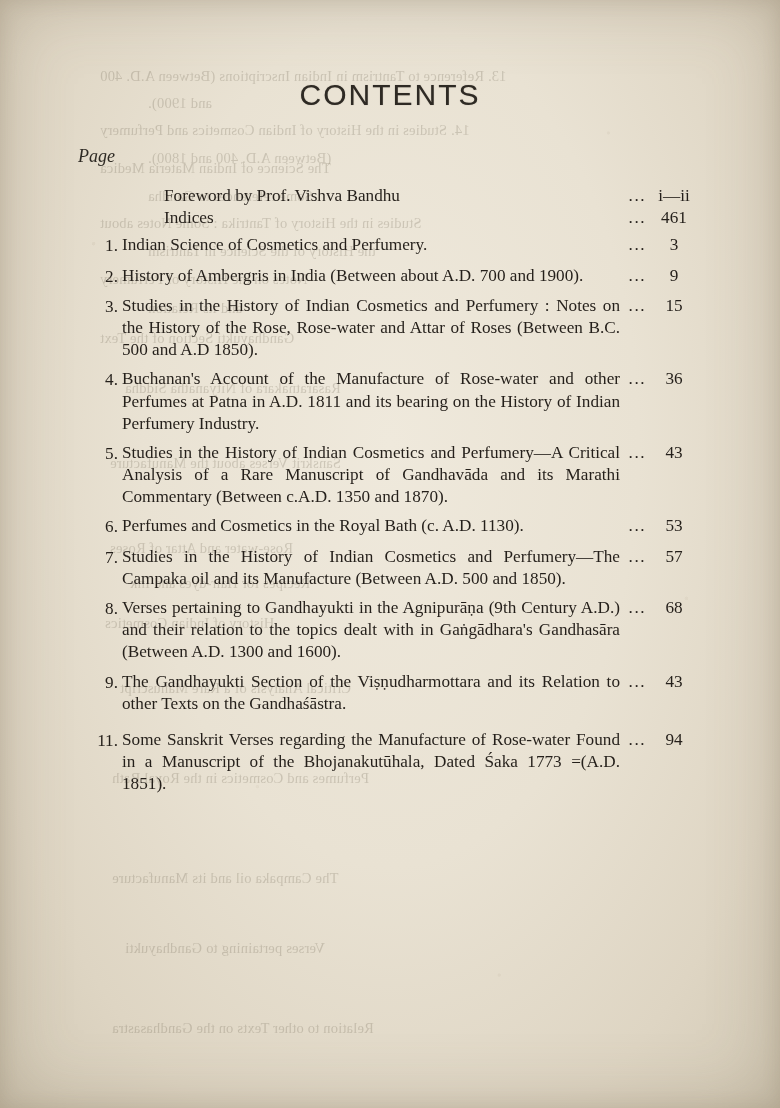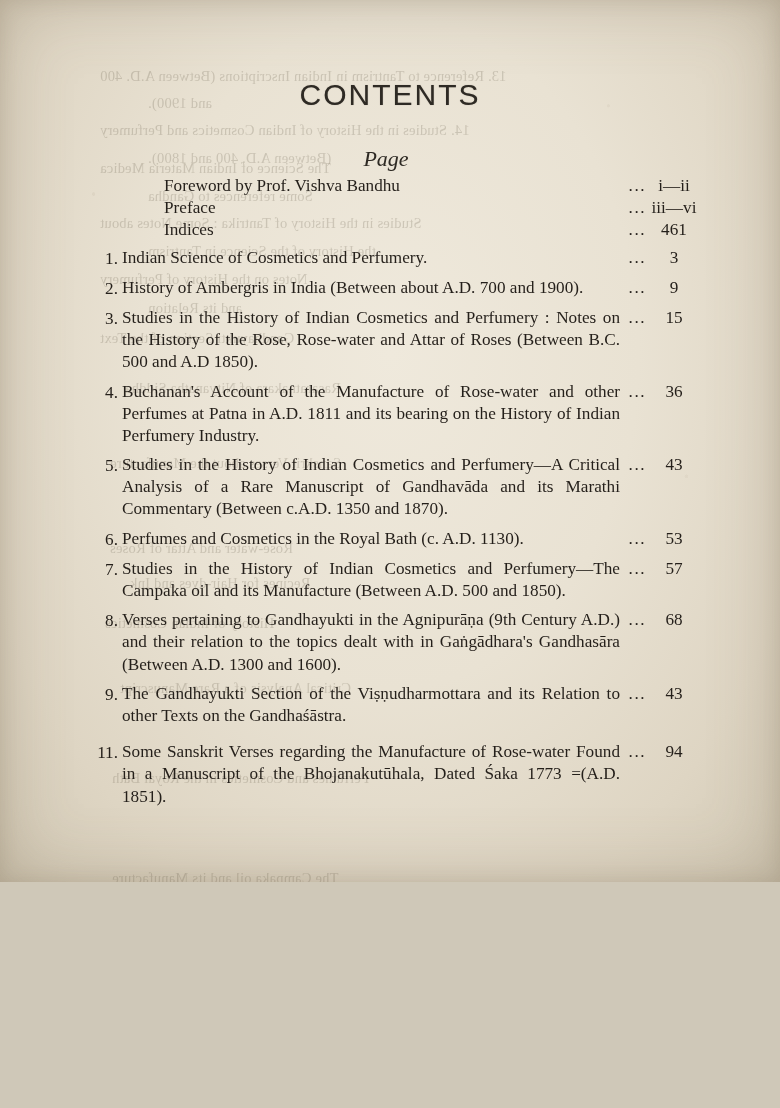--- a/index.html
+++ b/index.html
@@ -9,21 +9,21 @@
   body {
     width: 780px;
     height: 1108px;
     background: #cfc8b8;
     font-family: "Liberation Serif", serif;
     overflow: hidden;
   }
   .page {
     position: relative;
     width: 780px;
-    height: 882px;
+    height: 1108px;
     background:
       radial-gradient(ellipse at 50% 40%, #efe9dc 0%, #e9e2d3 45%, #ded5c3 78%, #d2c9b5 100%);
     box-sizing: border-box;
     overflow: hidden;
   }
   
   .bleed {
     position: absolute;
     color: rgba(90, 80, 66, 0.22);
     font-family: "Liberation Serif", serif;
@@ -68,32 +68,32 @@
     font-size: 30px;
     letter-spacing: 2px;
     text-align: center;
     color: #2e2a24;
     margin: 0;
     padding-top: 78px;
     text-shadow: 0 0 1px rgba(60,52,40,0.35);
   }
 
   .page-head {
-    text-align: center;
+    text-align: left;
     font-style: italic;
-    font-size: 22px;
+    font-size: 18px;
     color: #2e2a24;
     margin-top: 34px;
     padding-right: 8px;
   }
 
   table.toc {
     width: 100%;
     border-collapse: collapse;
-    margin-top: 3px;
+    margin-top: 18px;
   }
   table.toc td {
     vertical-align: top;
     color: #241f1a;
     font-size: 17.2px;
     line-height: 1.29;
     padding: 0;
   }
   td.num {
     width: 40px;
@@ -188,26 +188,20 @@
     <table class="toc">
       <tbody>
         <tr class="front">
           <td class="num"></td>
           <td class="title">Foreword by Prof. Vishva Bandhu</td>
           <td class="dots">...</td>
           <td class="pg">i—ii</td>
         </tr>
         <tr class="front">
           <td class="num"></td>
-          <td class="title">Preface</td>
-          <td class="dots">...</td>
-          <td class="pg">iii—vi</td>
-        </tr>
-        <tr class="front">
-          <td class="num"></td>
           <td class="title">Indices</td>
           <td class="dots">...</td>
           <td class="pg">461</td>
         </tr>
 
         <tr class="spacer-row">
             <td colspan="4"></td>
           </tr>
 
         <tr class="entry">

